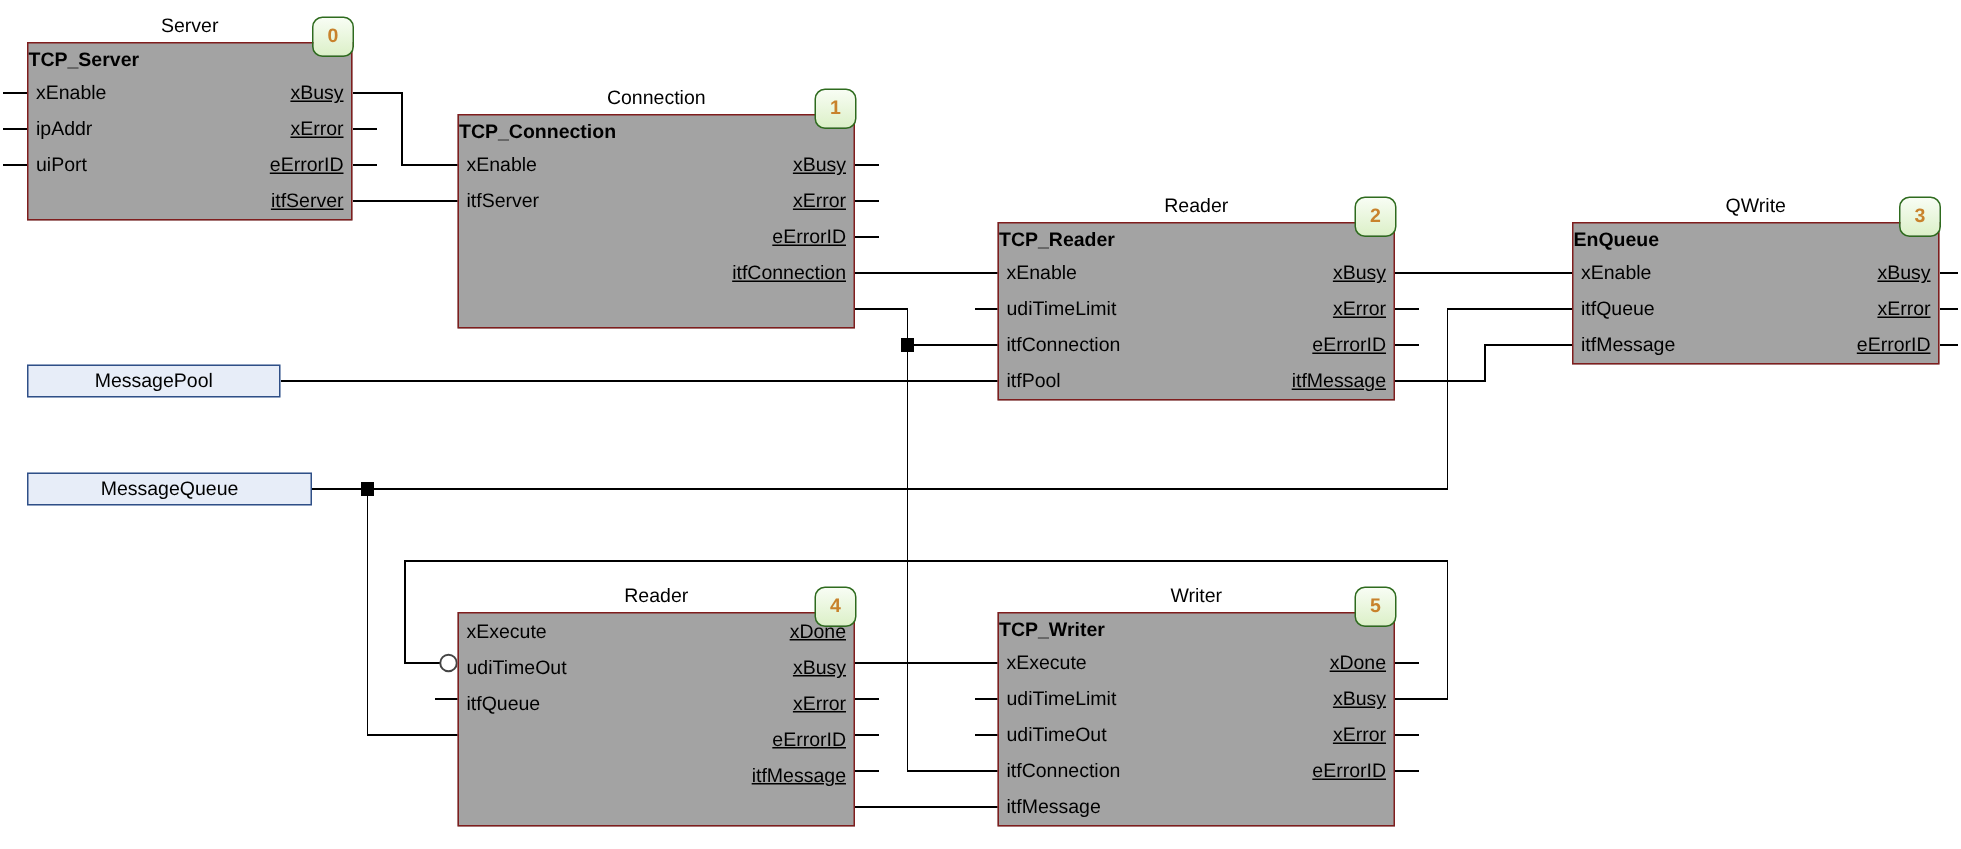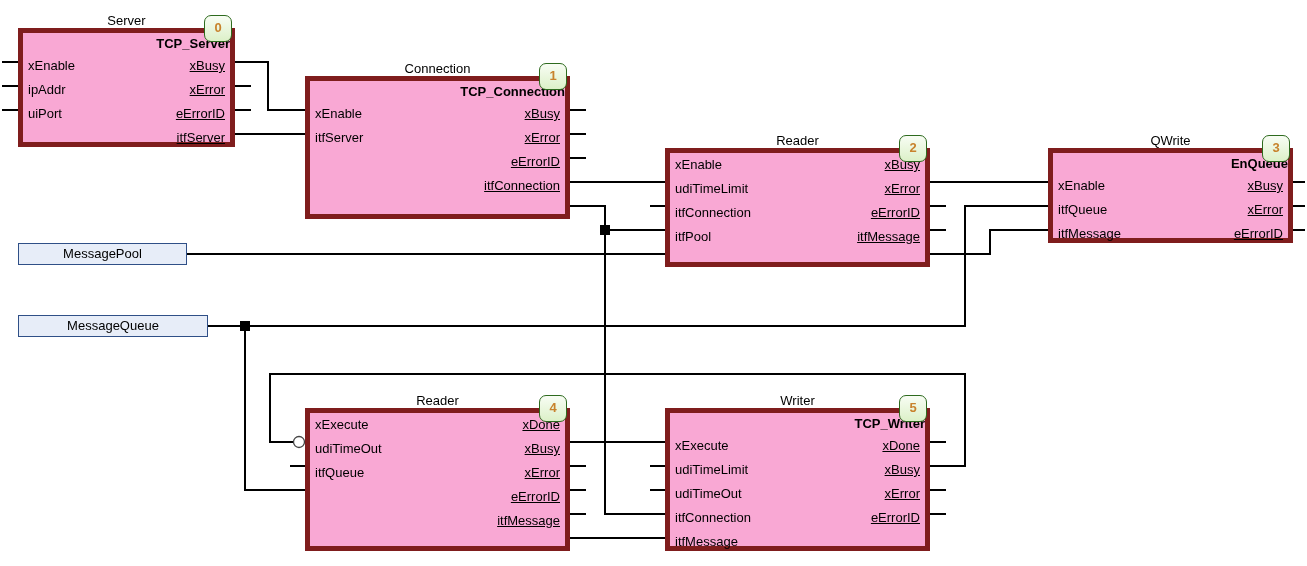--- a/index.html
+++ b/index.html
@@ -1,25 +1,25 @@
 <!DOCTYPE html>
 <html><head>
 <meta charset="utf-8">
 <style>
   html,body{margin:0;padding:0;background:#ffffff;}
   .canvas{position:relative;width:1307px;height:566px;background:#ffffff;overflow:hidden;
           font-family:"Liberation Sans", sans-serif;font-size:13px;color:#000;}
   svg.wires{position:absolute;left:0;top:0;z-index:1;}
-  .fb{position:absolute;background:#f9a8d4;border:5px solid #7f1d1d;box-sizing:border-box;z-index:2;}
+  .fb{position:absolute;background:#a3a3a3;border:1px solid #7f1d1d;box-sizing:border-box;z-index:2;}
   .fb-instance{position:absolute;top:-21px;left:0;width:100%;height:18px;line-height:18px;
                text-align:center;color:#000;white-space:nowrap;}
   .fb-badge{position:absolute;top:-18px;right:-2px;width:26px;height:25px;border:1.5px solid #2e6b1e;
             border-radius:7px;background:linear-gradient(#f8fdf4,#dcf0c8);color:#c8822c;
             font-weight:bold;text-align:center;line-height:24px;font-size:13px;z-index:3;}
-  .fb-title{height:21px;line-height:22px;text-align:right;font-weight:bold;white-space:nowrap;}
+  .fb-title{height:21px;line-height:22px;text-align:left;font-weight:bold;white-space:nowrap;}
   .fb-row{display:flex;justify-content:space-between;height:24px;line-height:24px;padding:0 5px;white-space:nowrap;}
   .pin-in{text-align:left;}
   .pin-out{text-align:right;margin-left:auto;text-decoration:underline;}
   .varbox{position:absolute;background:#e7edf8;border:1px solid #2f4f87;box-sizing:border-box;
           text-align:center;line-height:20px;z-index:2;white-space:nowrap;}
 </style>
 </head>
 <body>
 
 <div class="canvas">
@@ -111,20 +111,21 @@
     </div>
     <div class="fb-row">
       <span class="pin-in"></span>
       <span class="pin-out">itfConnection</span>
     </div>
   </div>
 
   <div class="fb" style="left:665px;top:148px;width:265px;height:119px">
     <div class="fb-instance">Reader</div>
     <div class="fb-badge">2</div>
+    <div class="fb-title">TCP_Reader</div>
     <div class="fb-row">
       <span class="pin-in">xEnable</span>
       <span class="pin-out">xBusy</span>
     </div>
     <div class="fb-row">
       <span class="pin-in">udiTimeLimit</span>
       <span class="pin-out">xError</span>
     </div>
     <div class="fb-row">
       <span class="pin-in">itfConnection</span>

